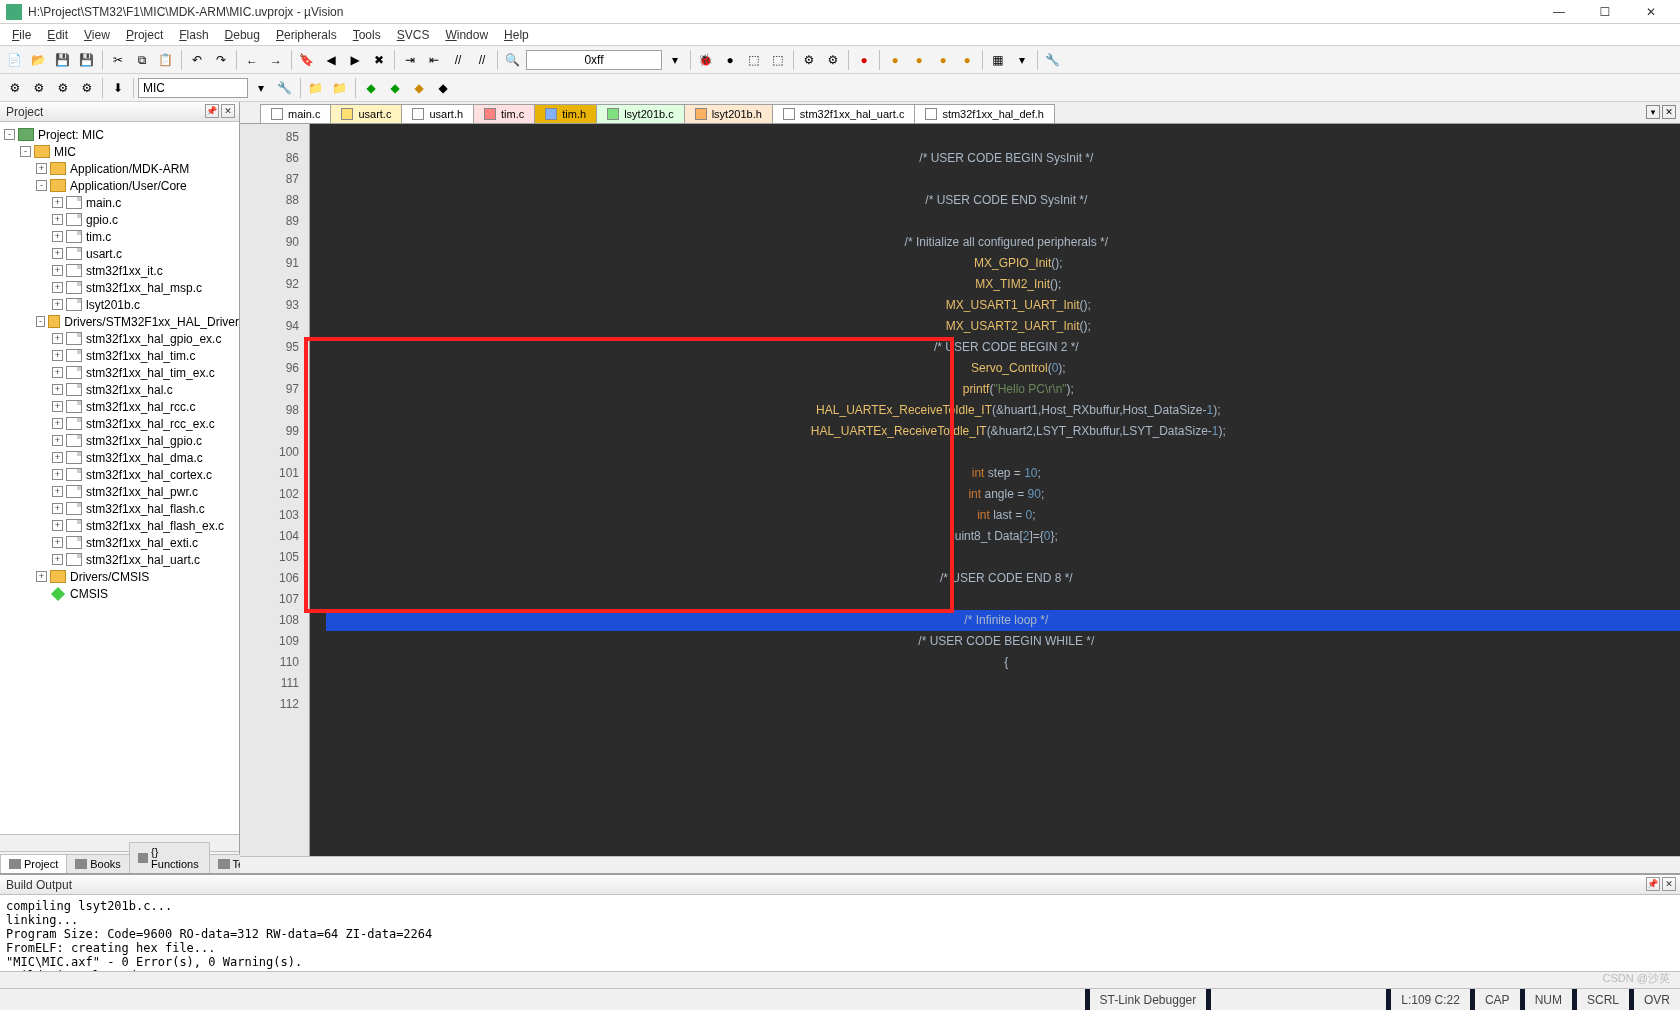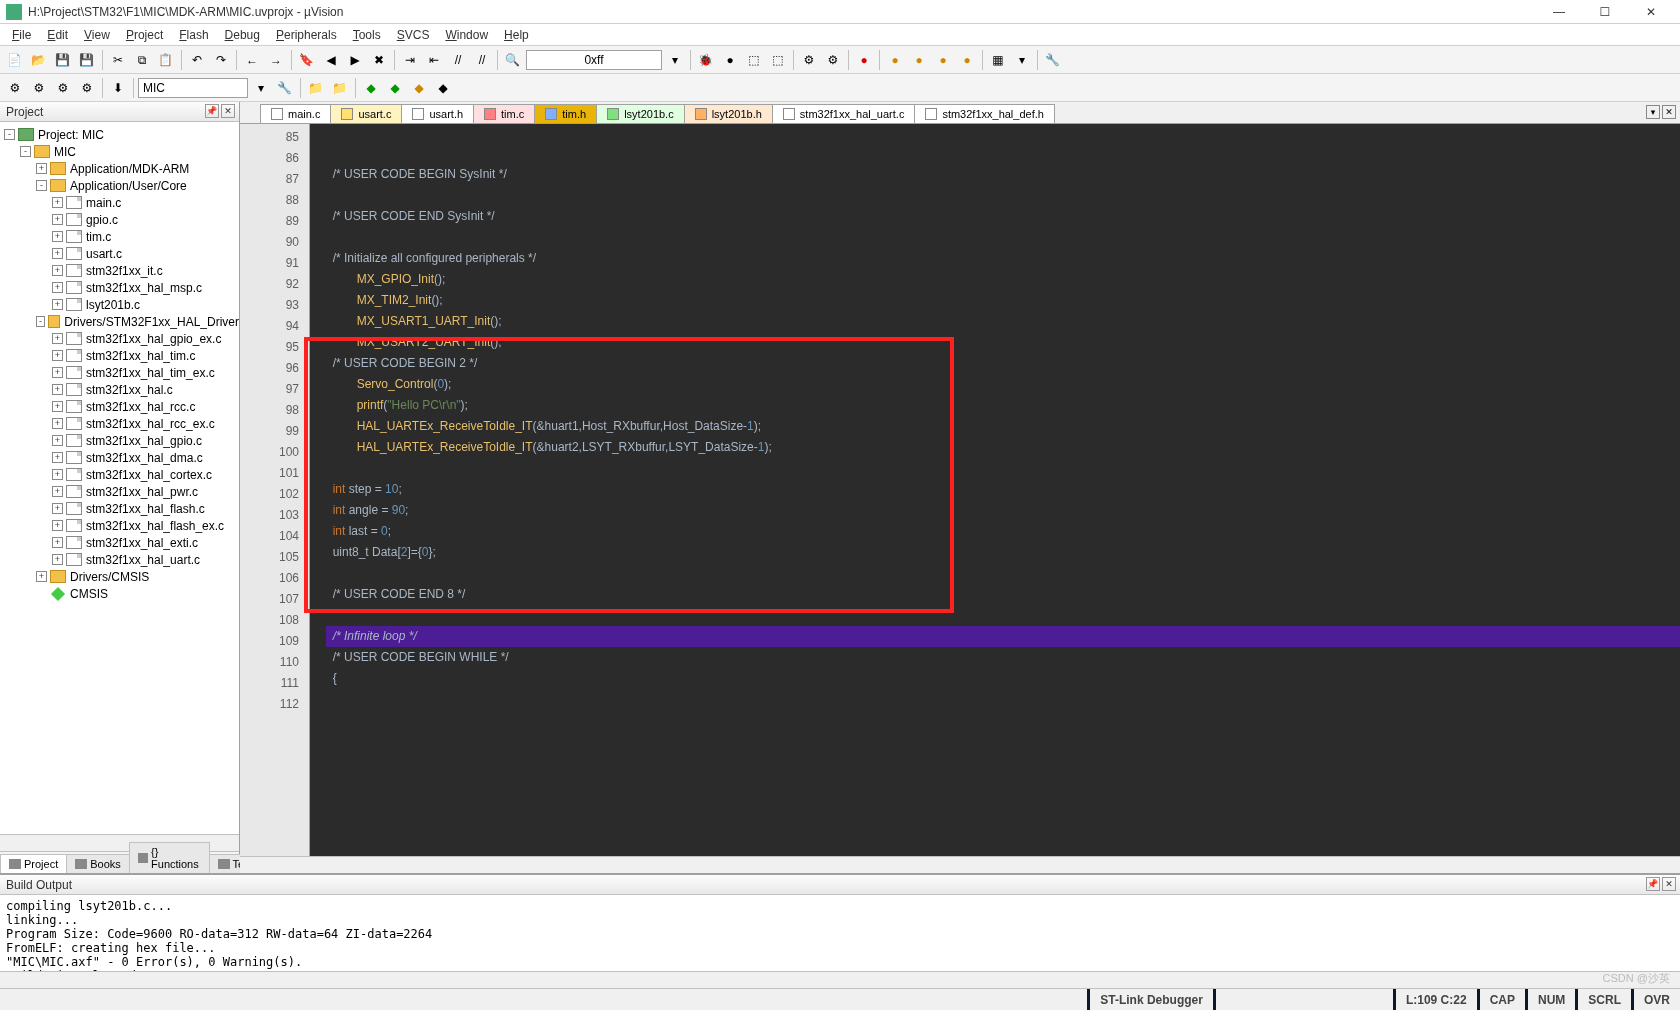--- a/index.html
+++ b/index.html
@@ -42,33 +42,33 @@
 .ftab { padding:3px 10px; border:1px solid #a0a0a0; border-bottom:none; margin-right:-1px; display:flex; align-items:center; gap:5px; font-size:11px; }
 .ftab .fic { width:12px; height:12px; border:1px solid #888; }
 .ftab.c-w { background:#fff; } .ftab.c-w .fic{background:#fff;}
 .ftab.c-y { background:#fff3c0; } .ftab.c-y .fic{background:#ffe070;}
 .ftab.c-r { background:#ffe0e0; } .ftab.c-r .fic{background:#ff8080;}
 .ftab.c-b { background:#eab308; } .ftab.c-b .fic{background:#80b0ff;}
 .ftab.c-g { background:#e0ffe0; } .ftab.c-g .fic{background:#80e080;}
 .ftab.c-o { background:#ffe8d0; } .ftab.c-o .fic{background:#ffb060;}
 .code { flex:1; display:flex; background:#2b2b2b; overflow:hidden; position:relative; }
 .gutter { width:70px; background:#e8e8e8; border-right:1px solid #a0a0a0; text-align:right; padding-right:10px; color:#606060; font-family:Consolas,monospace; font-size:15px; line-height:21px; padding-top:3px; }
-.codelines { flex:1; font-family:Consolas,monospace; font-size:15px; line-height:21px; padding-top:19px; padding-left:16px; position:relative; }
+.codelines { flex:1; font-family:Consolas,monospace; font-size:15px; line-height:21px; padding-top:3px; padding-left:16px; position:relative;text-align:center; }
 .codelines .line { white-space:pre; color:#a9b7c6; height:21px; }
-.codelines .line.hl { background:#4c1d95;font-style:italic; }
+.codelines .line.hl { background:#1d4ed8; }
 .c-comment { color:#808080; }
 .c-func { color:#e8bf6a;margin-left:24px; }
 .c-str { color:#6a8759; }
 .c-kw { color:#cc7832; }
 .c-num { color:#6897bb; }
 .redbox { position:absolute; border:4px solid #ff2020; pointer-events:none; }
 .buildpane { height:115px; border-top:2px solid #a0a0a0; display:flex; flex-direction:column; background:#fff; }
 .buildout { flex:1; font-family:Consolas,monospace; font-size:12px; padding:4px 6px; white-space:pre; overflow:auto; color:#000; }
 .statusbar { height:22px; background:#f0f0f0; border-top:1px solid #c0c0c0; display:flex; align-items:center; font-size:11px; color:#444; }
-.statusbar .cell { padding:0 10px; border-left:3px solid #0f172a; height:100%; display:flex; align-items:center;font-weight:bold; }
+.statusbar .cell { padding:0 10px; border-left:5px solid #0f172a; height:100%; display:flex; align-items:center; }
 .statusbar .spacer { flex:1; }
 .scrollh { height:17px; background:#f0f0f0; border-top:1px solid #c0c0c0; }
 </style>
 </head>
 <body>
 
 <div class="titlebar">
   <div class="logo"></div>
   <div class="title">H:\Project\STM32\F1\MIC\MDK-ARM\MIC.uvprojx - µVision</div>
   <div class="winbtn">—</div>

